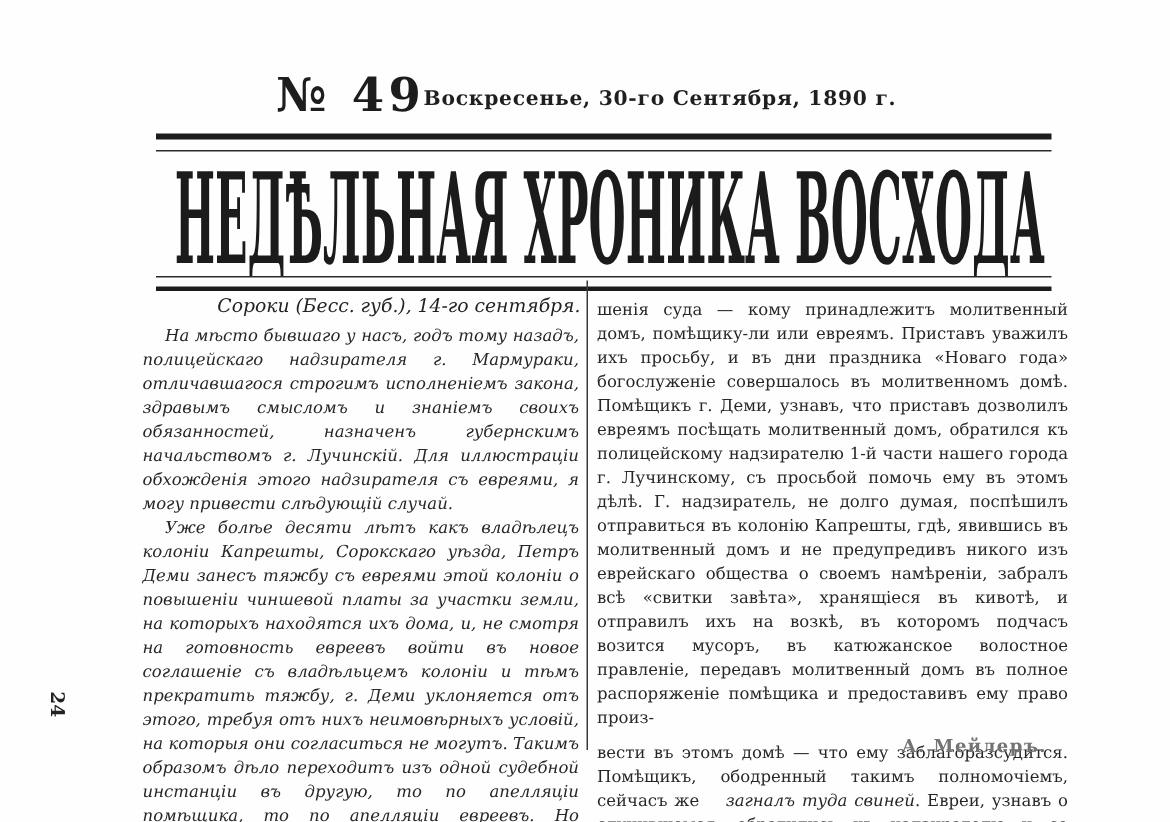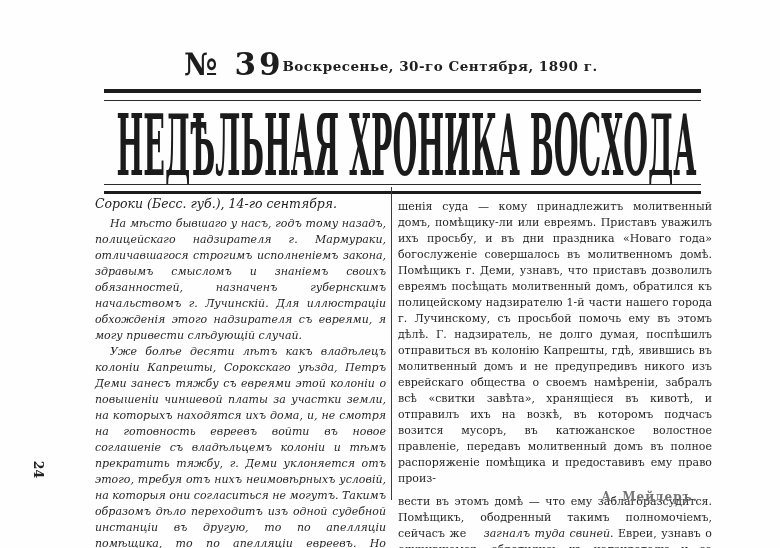--- a/index.html
+++ b/index.html
@@ -47,21 +47,21 @@
   }
   .masthead-wrap svg { display: block; }
   
   .col-divider {
     position: absolute; left: 391px; top: 187px;
     width: 1px; height: 313px;
     background: #3a3a3a;
   }
   .article-dateline {
     position: absolute; left: 95px; top: 196px; width: 292px;
-    text-align: left;
+    text-align: right;
     font-style: italic;
     font-size: 12.5px;
     color: #222;
   }
   .col {
     position: absolute;
     font-size: 11px;
     line-height: 16px;
     text-align: justify;
     color: #262626;
@@ -86,21 +86,21 @@
     transform: rotate(90deg);
     transform-origin: center;
     color: #222;
   }
 </style>
 </head>
 <body>
 
 <div id="scan-page">
 
-  <div class="issue-no">№ 39</div>
+  <div class="issue-no">№ 49</div>
   <div class="pub-date">Воскресенье, 30-го Сентября, 1890 г.</div>
 
   <div class="rule-top"></div>
 
   <div class="masthead-wrap">
     <svg width="597" height="85" viewBox="0 0 597 85">
       <text x="298.5" y="76" text-anchor="middle" textLength="580" lengthAdjust="spacingAndGlyphs" font-family="DejaVu Serif, serif" font-weight="bold" font-size="84" fill="#1b1b1b">НЕДѢЛЬНАЯ ХРОНИКА ВОСХОДА</text>
     </svg>
   </div>
 

